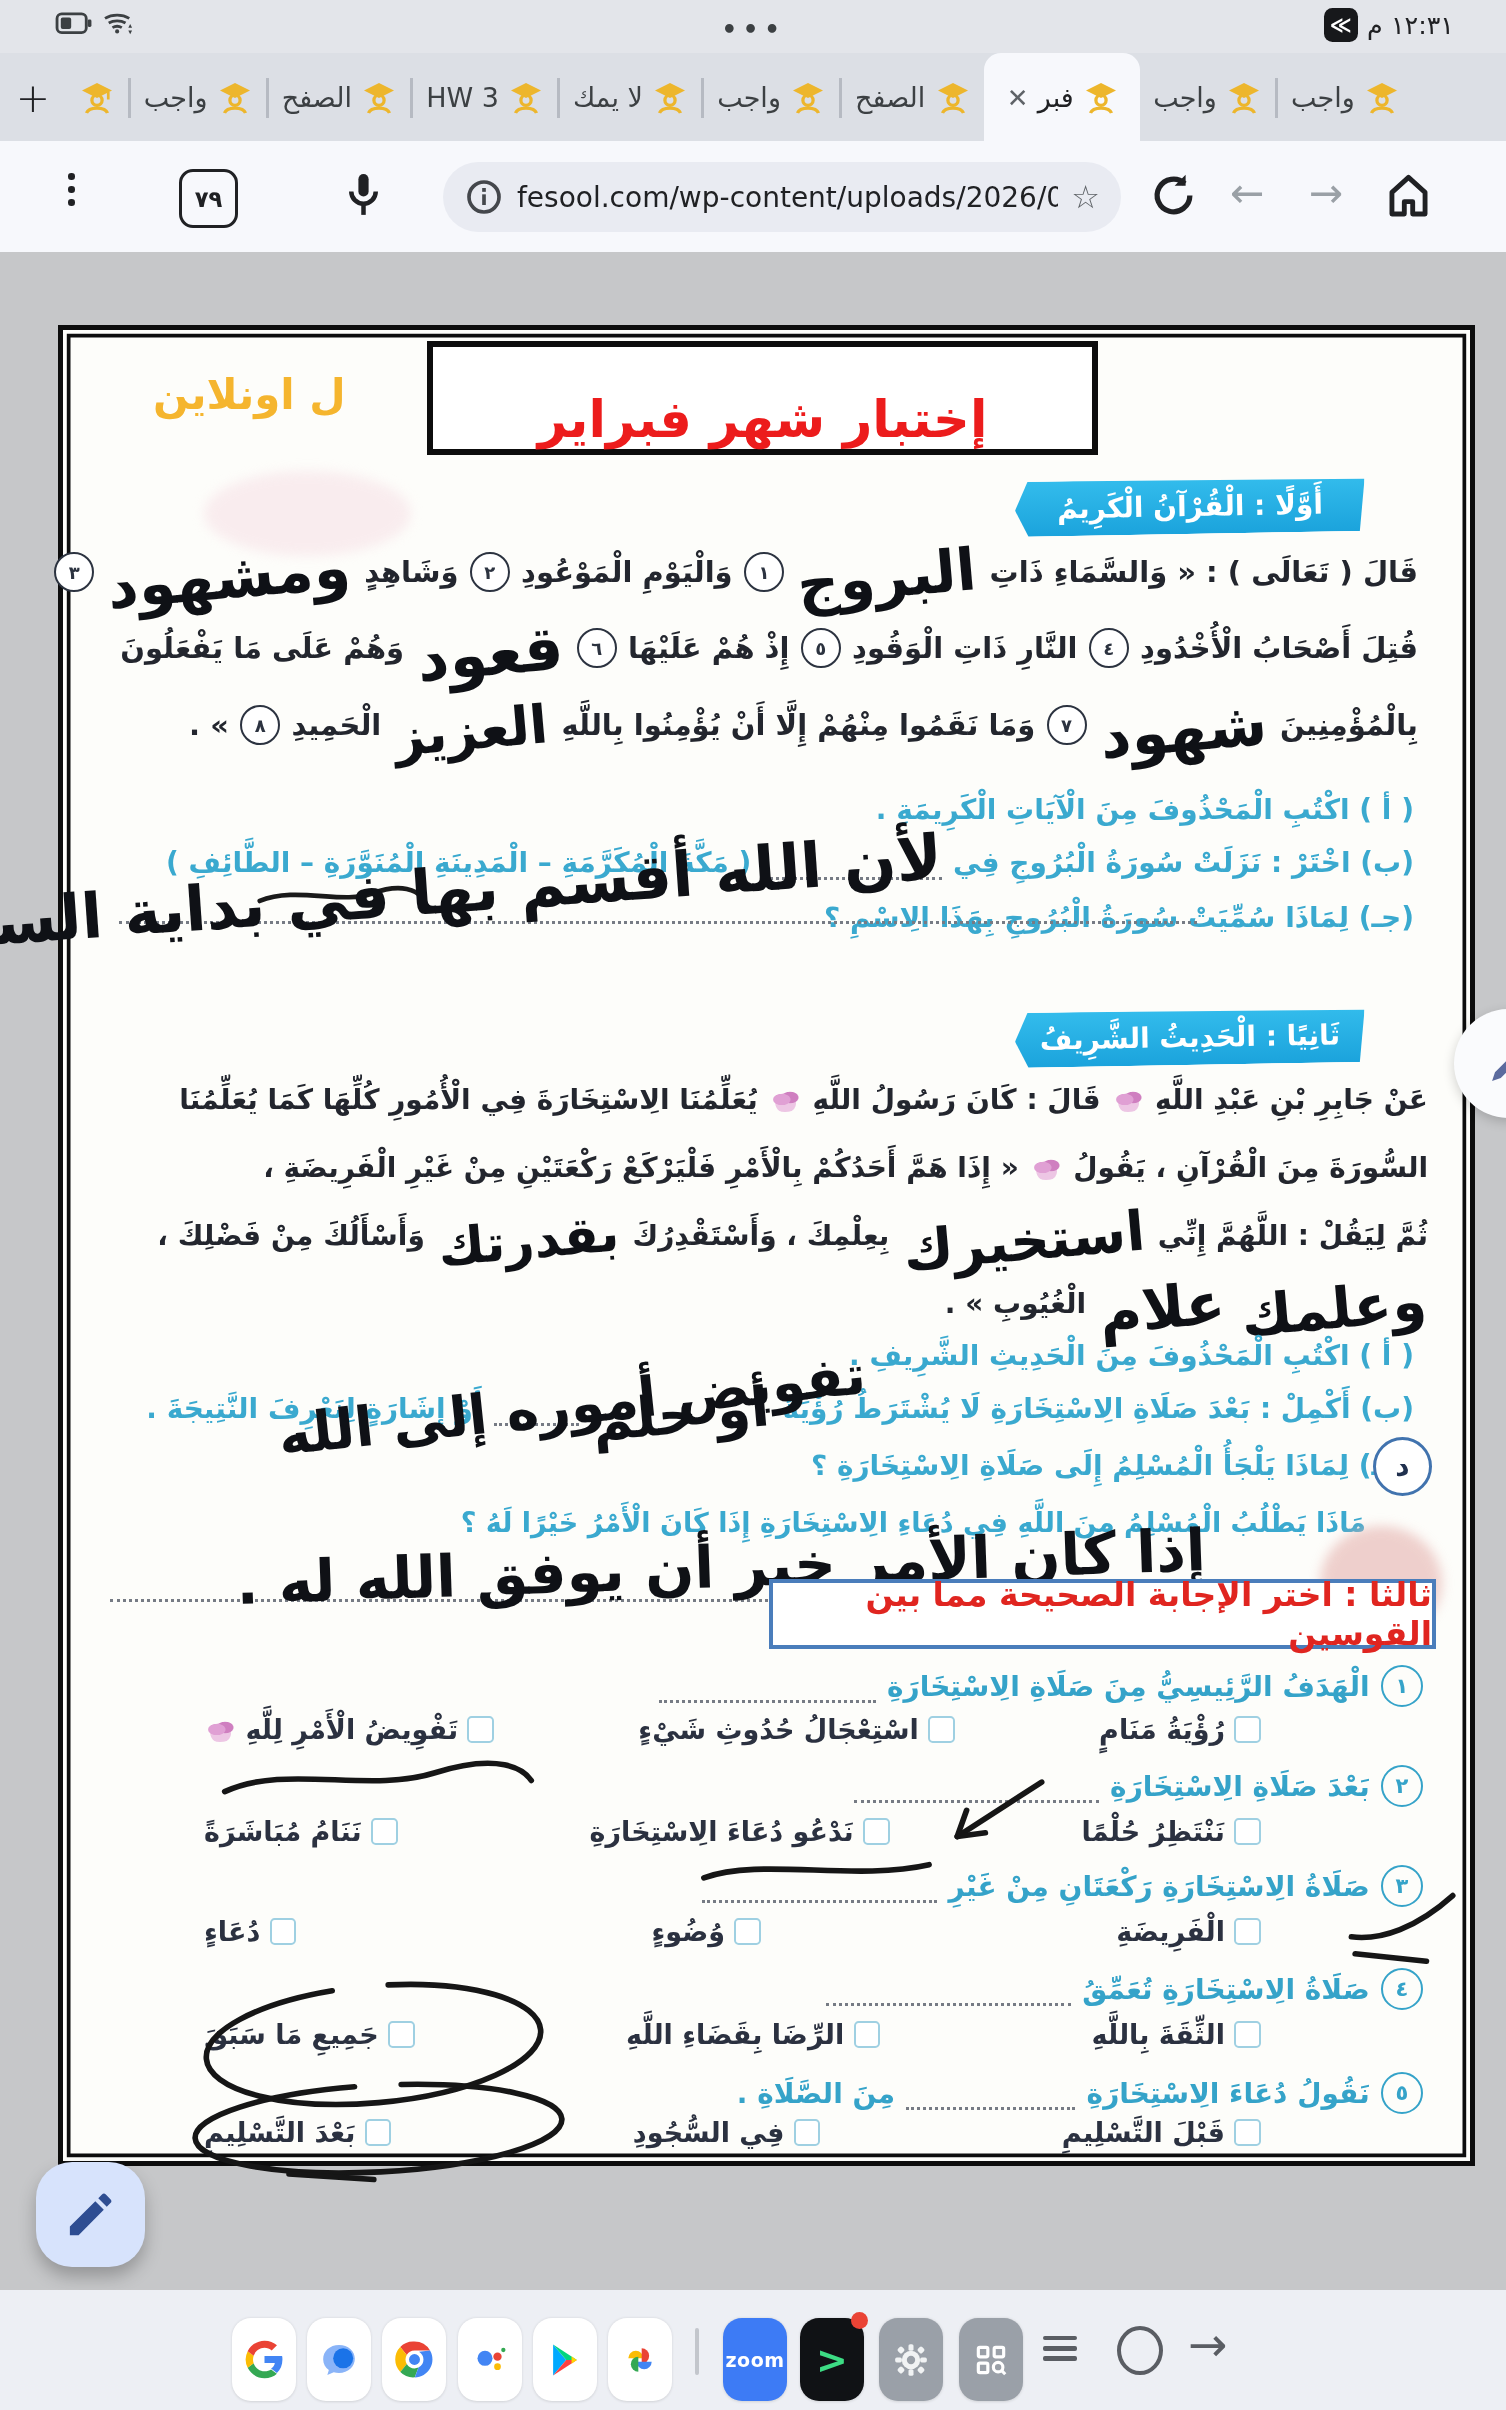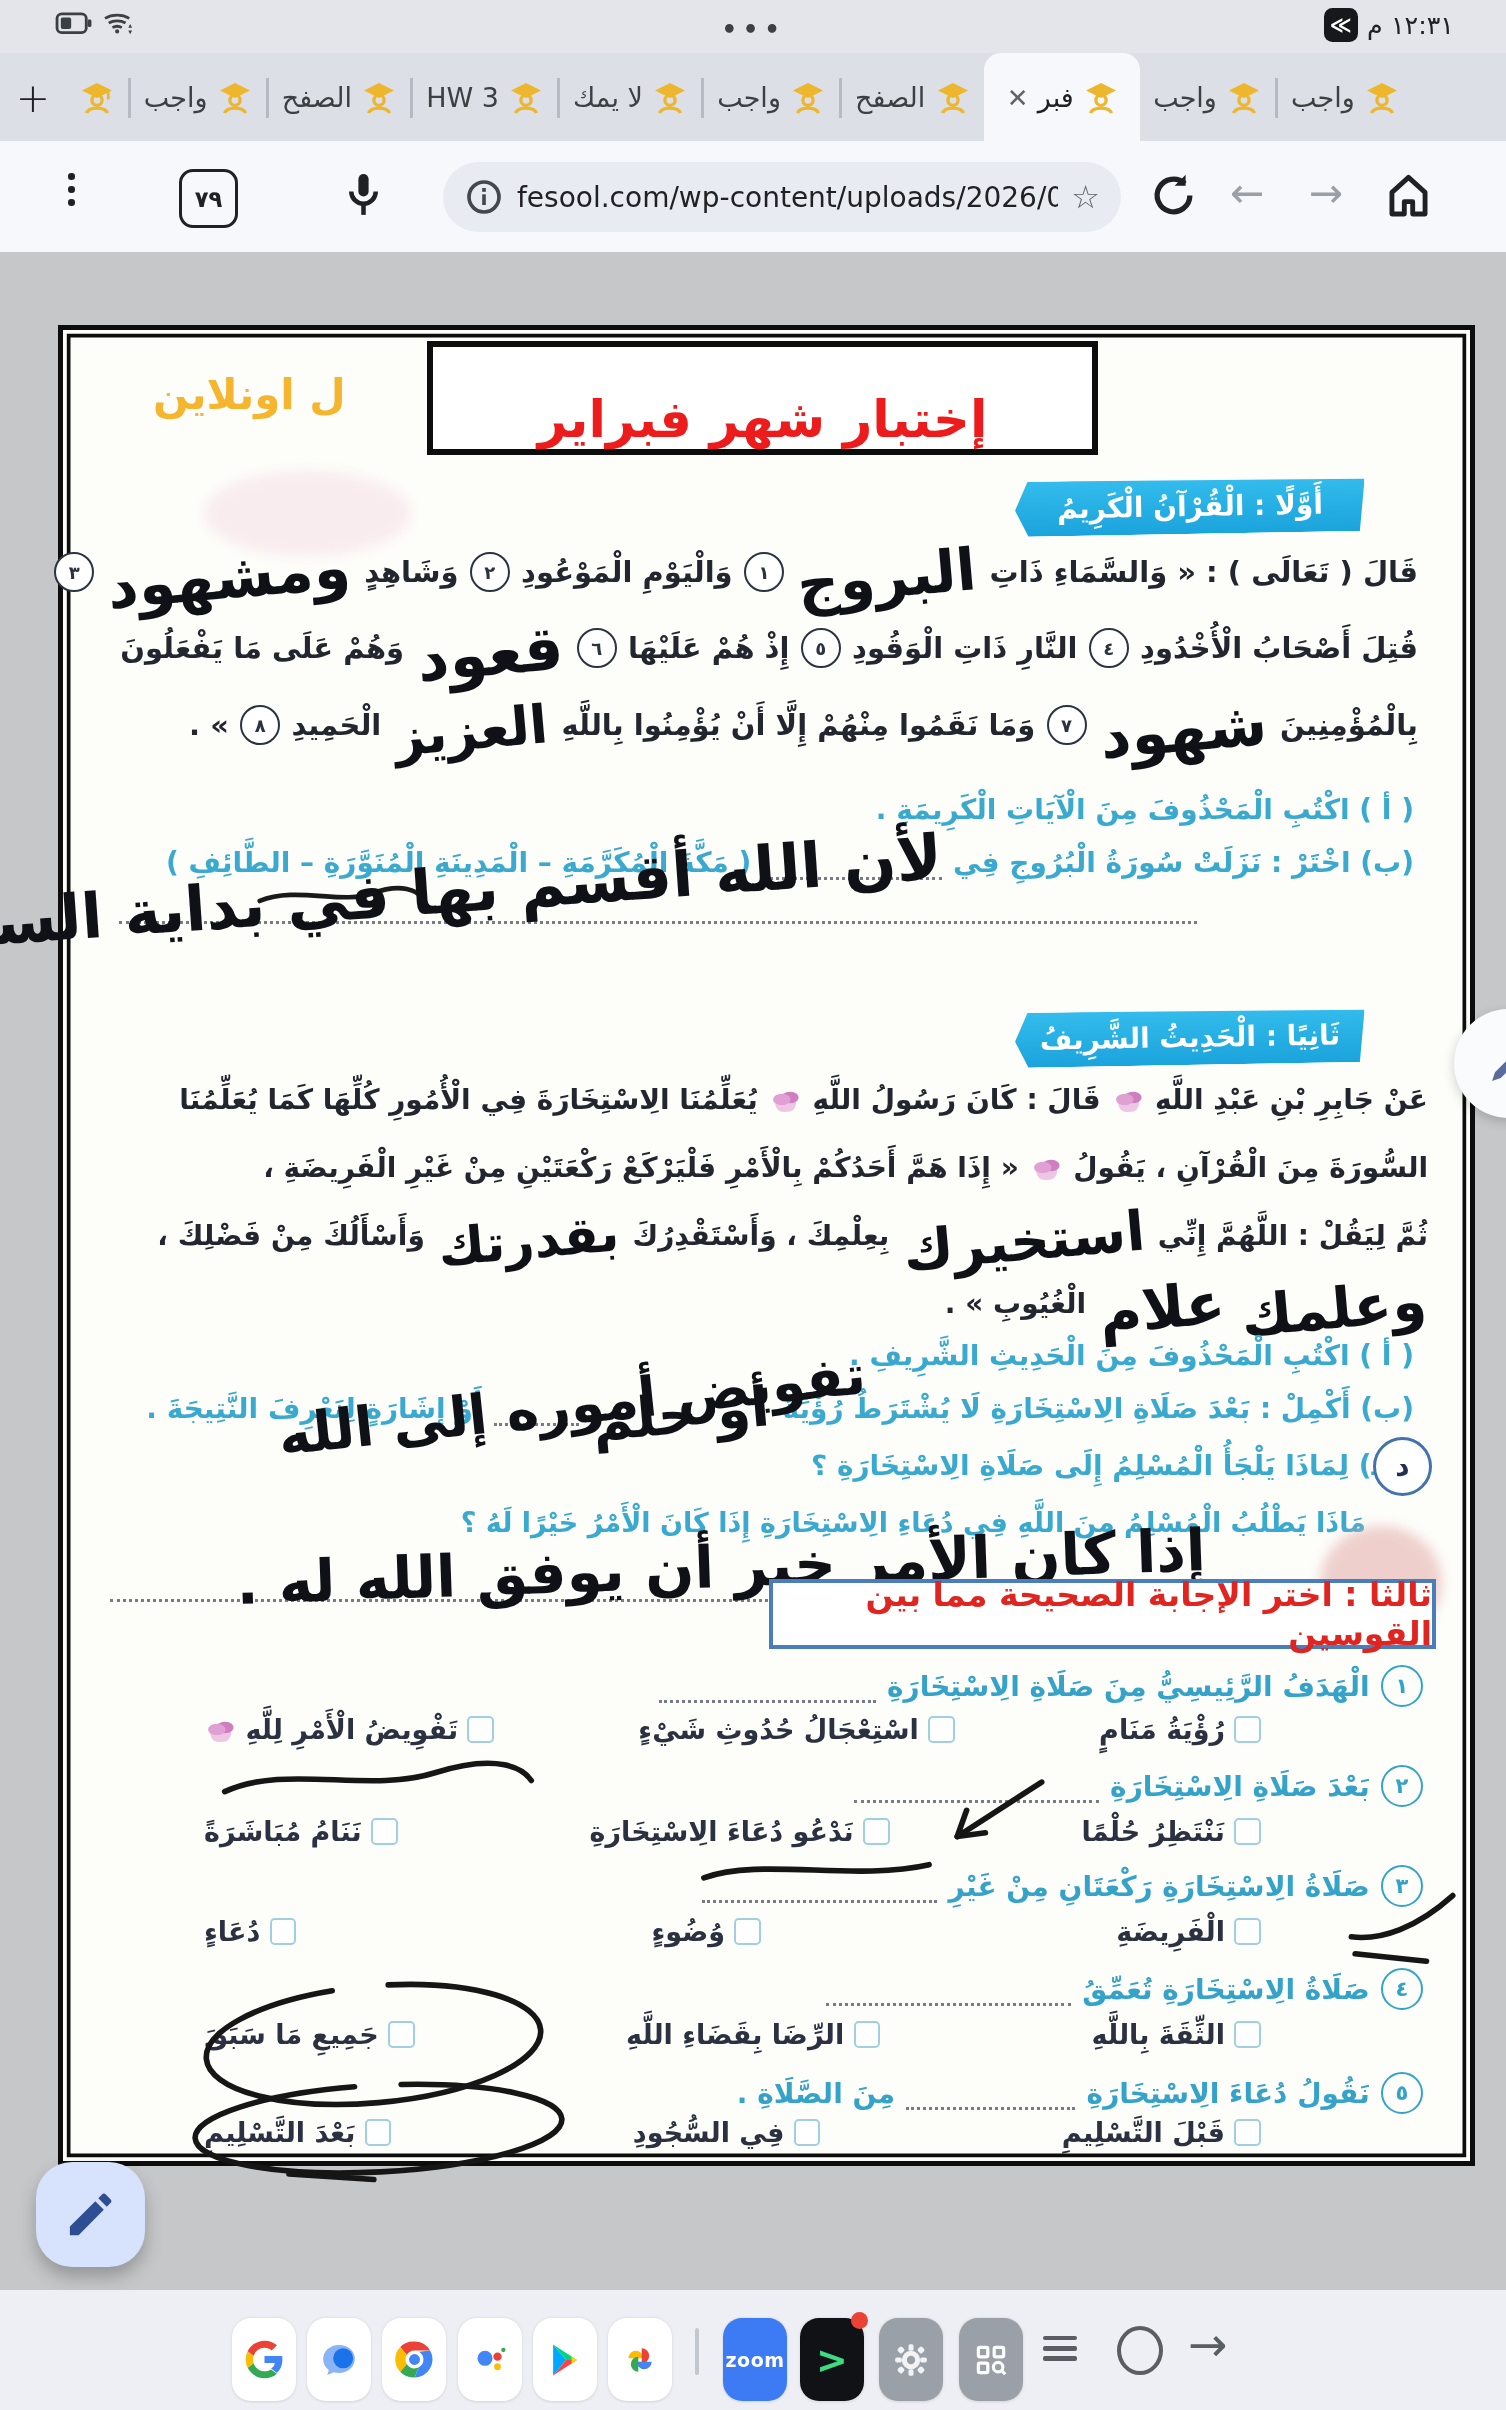--- a/index.html
+++ b/index.html
@@ -288,20 +288,23 @@
         <span>( أ ) اكْتُبِ الْمَحْذُوفَ مِنَ الْآيَاتِ الْكَرِيمَةِ .</span>
       </div>
       <div class="docline tq" style="top:516px;right:56px;">
         <span>(ب) اخْتَرْ : نَزَلَتْ سُورَةُ الْبُرُوجِ فِي</span>
         <span class="dots" style="width:179px;"></span>
         <span>( مَكَّةَ الْمُكَرَّمَةِ – الْمَدِينَةِ الْمُنَوَّرَةِ – الطَّائِفِ )</span>
       </div>
       <svg class="scribble" style="left:193px;top:554px;" width="169" height="24.5" viewBox="0 0 180 26">
           <path d="M4 18 C 42 2, 92 22, 124 10 S 172 8, 176 14" stroke="#1a1a1a" stroke-width="5" fill="none" stroke-linecap="round"></path>
         </svg>
+      <div class="docline tq" style="top:571px;right:56px;">
+        <span>(جـ) لِمَاذَا سُمِّيَتْ سُورَةُ الْبُرُوجِ بِهَذَا الِاسْمِ ؟</span>
+      </div>
       <div class="abs dotline" style="right:273px;left:56px;top:591px;"></div>
       <div class="hwb" style="right:527px;top:527px;font-size:62px;transform:rotate(-4deg);">لأن الله أقسم بها في بداية السورة</div>
 
       <div class="abs ribbon" style="top:680px;">ثَانِيًا : الْحَدِيثُ الشَّرِيفُ</div>
 
       <div class="docline" style="top:753px;right:42px;font-size:28px;">
         <span>عَنْ جَابِرِ بْنِ عَبْدِ اللَّهِ</span>
           <span class="seal"></span>
         <span>قَالَ : كَانَ رَسُولُ اللَّهِ</span>
           <span class="seal"></span>

